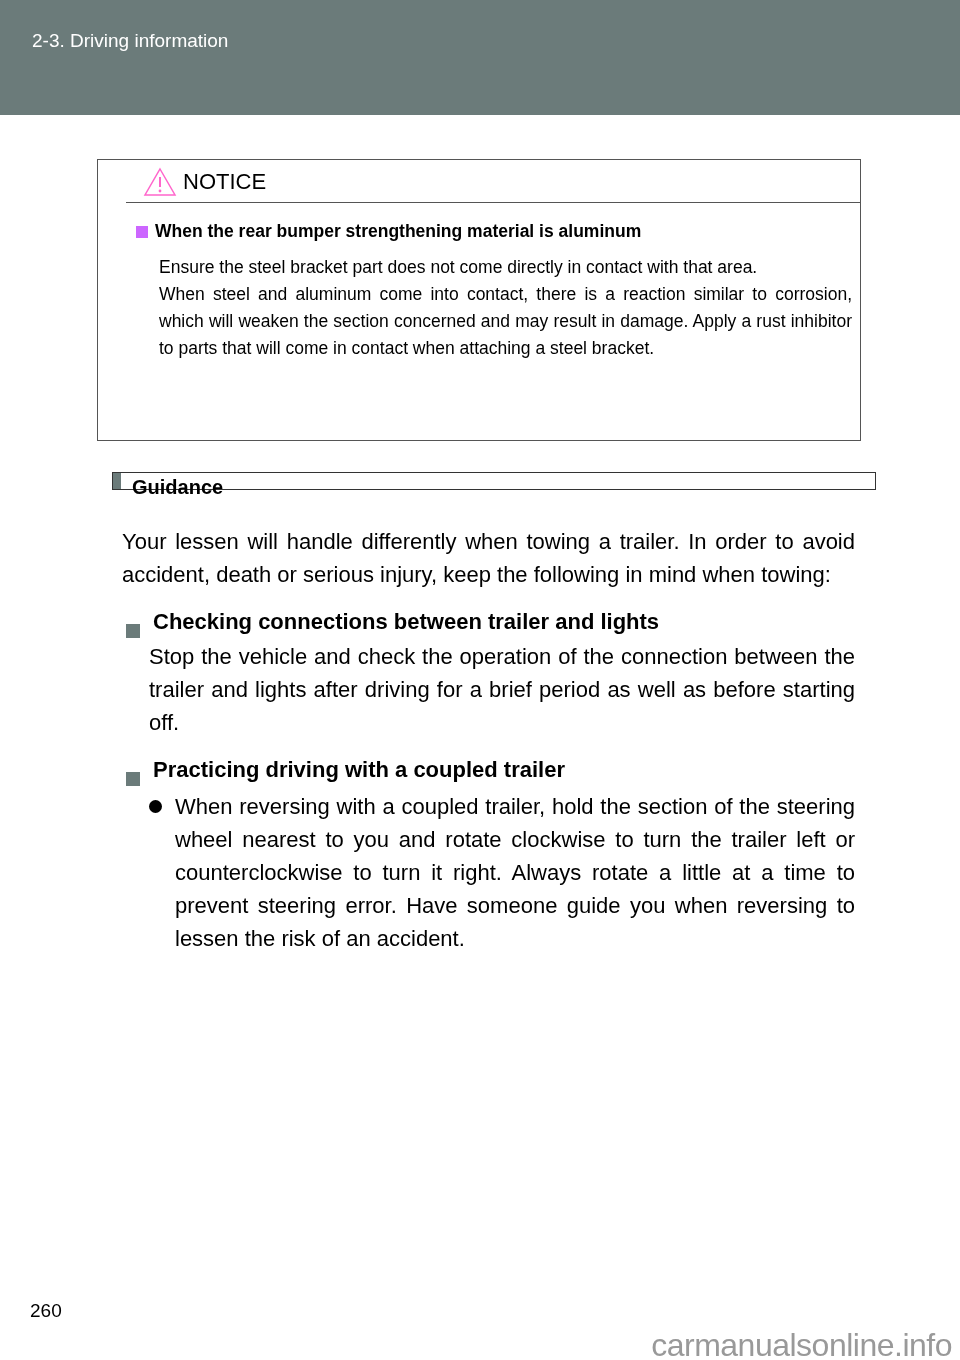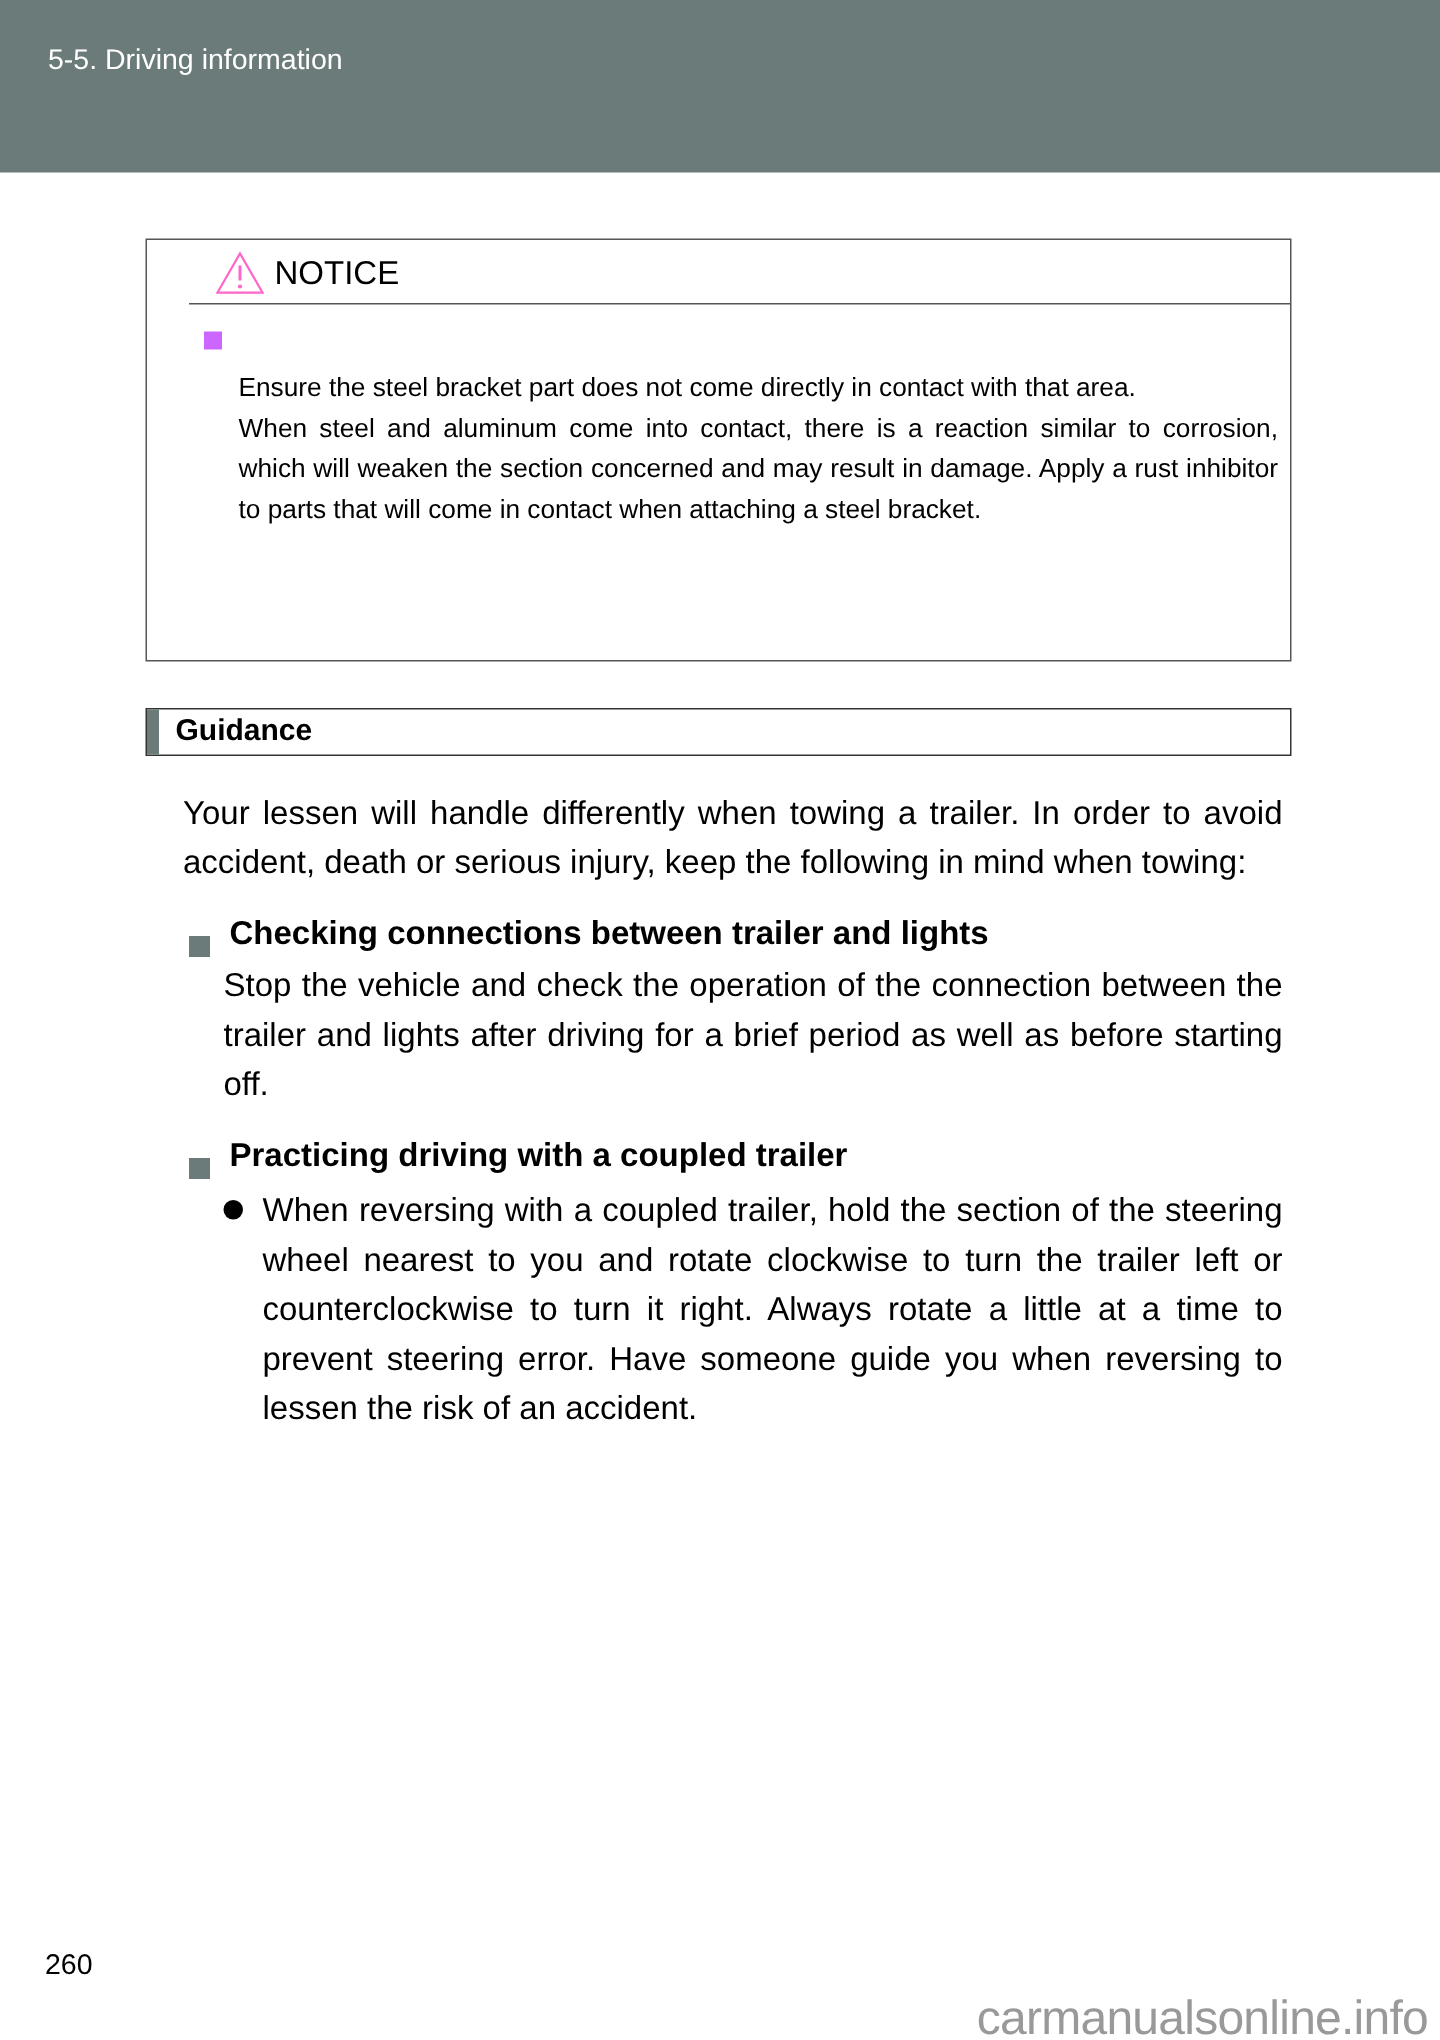--- a/index.html
+++ b/index.html
@@ -9,53 +9,54 @@
   .header .section { position: absolute; left: 32px; top: 30px; font-size: 19px; color: #ffffff; }
   .page-num { position: absolute; left: 30px; top: 1300px; font-size: 19px; color: #000; }
   .notice { position: absolute; left: 97px; top: 159px; width: 764px; height: 282px; border: 1px solid #555; box-sizing: border-box; padding-left: 28px; }
   .notice-head { height: 42px; border-bottom: 1px solid #555; position: relative; }
   .notice-head svg { position: absolute; left: 17px; top: 7px; }
   .notice-head .title { position: absolute; left: 57px; top: 9px; font-size: 22px; }
   .notice-body { padding: 18px 8px 0 10px; }
   .notice-sub { font-weight: bold; font-size: 17.5px; display: flex; align-items: center; }
   .sq-pink { width: 12px; height: 12px; background: #cc66ff; display: inline-block; margin-right: 7px; }
   .notice-text { margin: 12px 0 0 23px; font-size: 17.5px; line-height: 27px; text-align: justify; }
-  .guid { position: absolute; left: 97px; top: 472px; width: 764px; height: 32px; border: 1px solid #333; box-sizing: border-box; }
+  .guid { position: absolute; left: 112px; top: 472px; width: 764px; height: 18px; border: 1px solid #333; box-sizing: border-box; }
   .guid .bar { position: absolute; left: 0; top: 0; width: 8px; height: 100%; background: #6b7b7a; }
   .guid .title { position: absolute; left: 19px; top: 3px; font-weight: bold; font-size: 20px; }
   .main { position: absolute; left: 122px; top: 525px; width: 733px; font-size: 22px; line-height: 33px; }
   .para { text-align: justify; margin: 0; }
   .sub { display: flex; align-items: flex-end; margin-top: 14px; font-weight: bold; }
   .sq-gray { width: 14px; height: 14px; background: #6b7b7a; display: inline-block; margin: 10px 13px 0 4px; flex: none; }
   .subtext { margin: 2px 0 0 27px; text-align: justify; }
   .bullet { display: flex; margin: 4px 0 0 27px; }
   .bullet + .bullet { margin-top: 16px; }
   .dot { width: 13px; height: 13px; border-radius: 50%; background: #000; flex: none; margin: 10px 13px 0 0; }
   .bullet .t { text-align: justify; flex: 1; }
   .watermark { position: absolute; right: 8px; top: 1327px; font-size: 32px; color: #999; letter-spacing: -0.5px; }
 </style>
 </head>
 <body>
 
 <div class="header">
-  <div class="section">5-5. Driving information</div>
+  <div class="section">2-3. Driving information</div>
 </div>
 
 <div class="notice">
   <div class="notice-head">
     <svg width="34" height="30" viewBox="0 0 34 30">
       <polygon points="17,2 32,28 2,28" fill="none" stroke="#ff66cc" stroke-width="1.5"></polygon>
       <line x1="17" y1="10" x2="17" y2="20" stroke="#ff66cc" stroke-width="2"></line>
       <circle cx="17" cy="24" r="1.4" fill="#ff66cc"></circle>
     </svg>
     <span class="title">NOTICE</span>
   </div>
   <div class="notice-body">
     <div class="notice-sub">
       <span class="sq-pink"></span>
+      <span>When the rear bumper strengthening material is aluminum</span>
     </div>
     <div class="notice-text">
       <div>Ensure the steel bracket part does not come directly in contact with that area.</div>
       <div>When steel and aluminum come into contact, there is a reaction similar to corrosion, which will weaken the section concerned and may result in damage. Apply a rust inhibitor to parts that will come in contact when attaching a steel bracket.</div>
     </div>
   </div>
 </div>
 
 <div class="guid">
   <div class="bar"></div>

